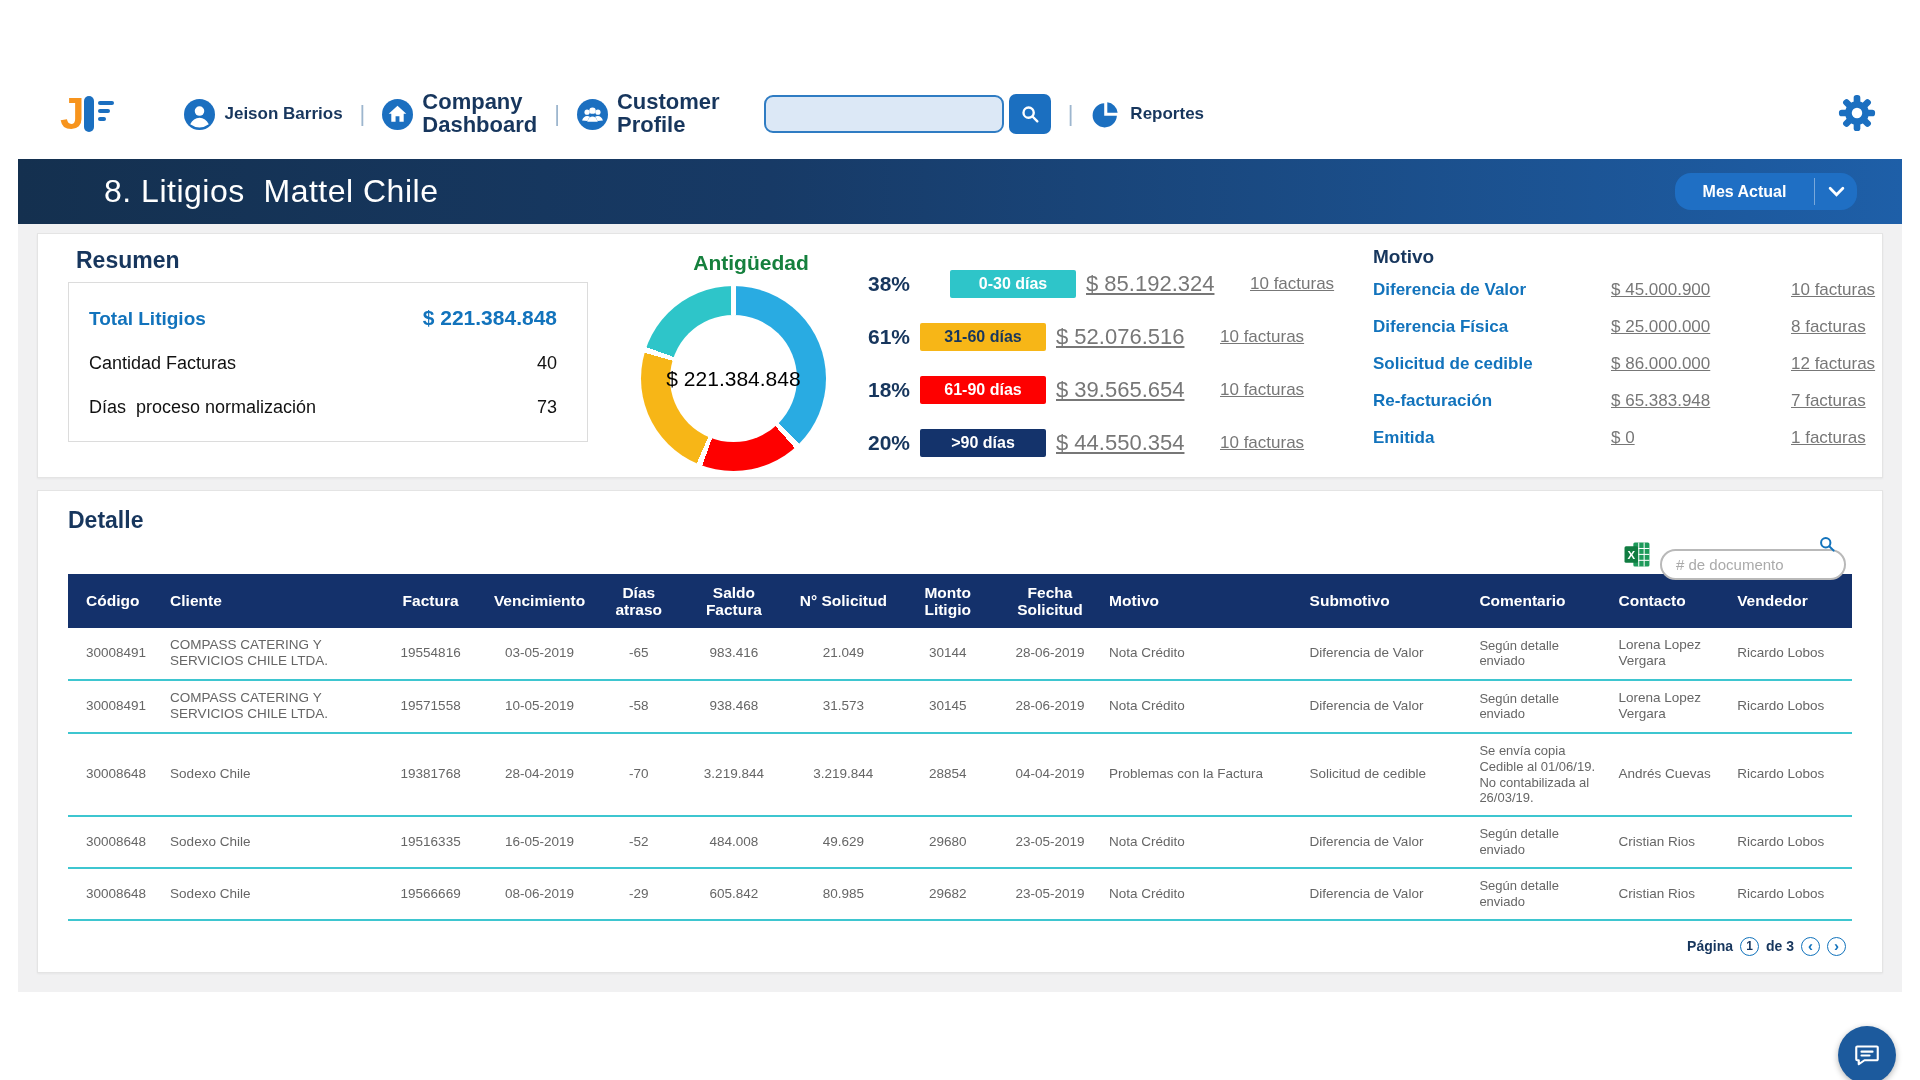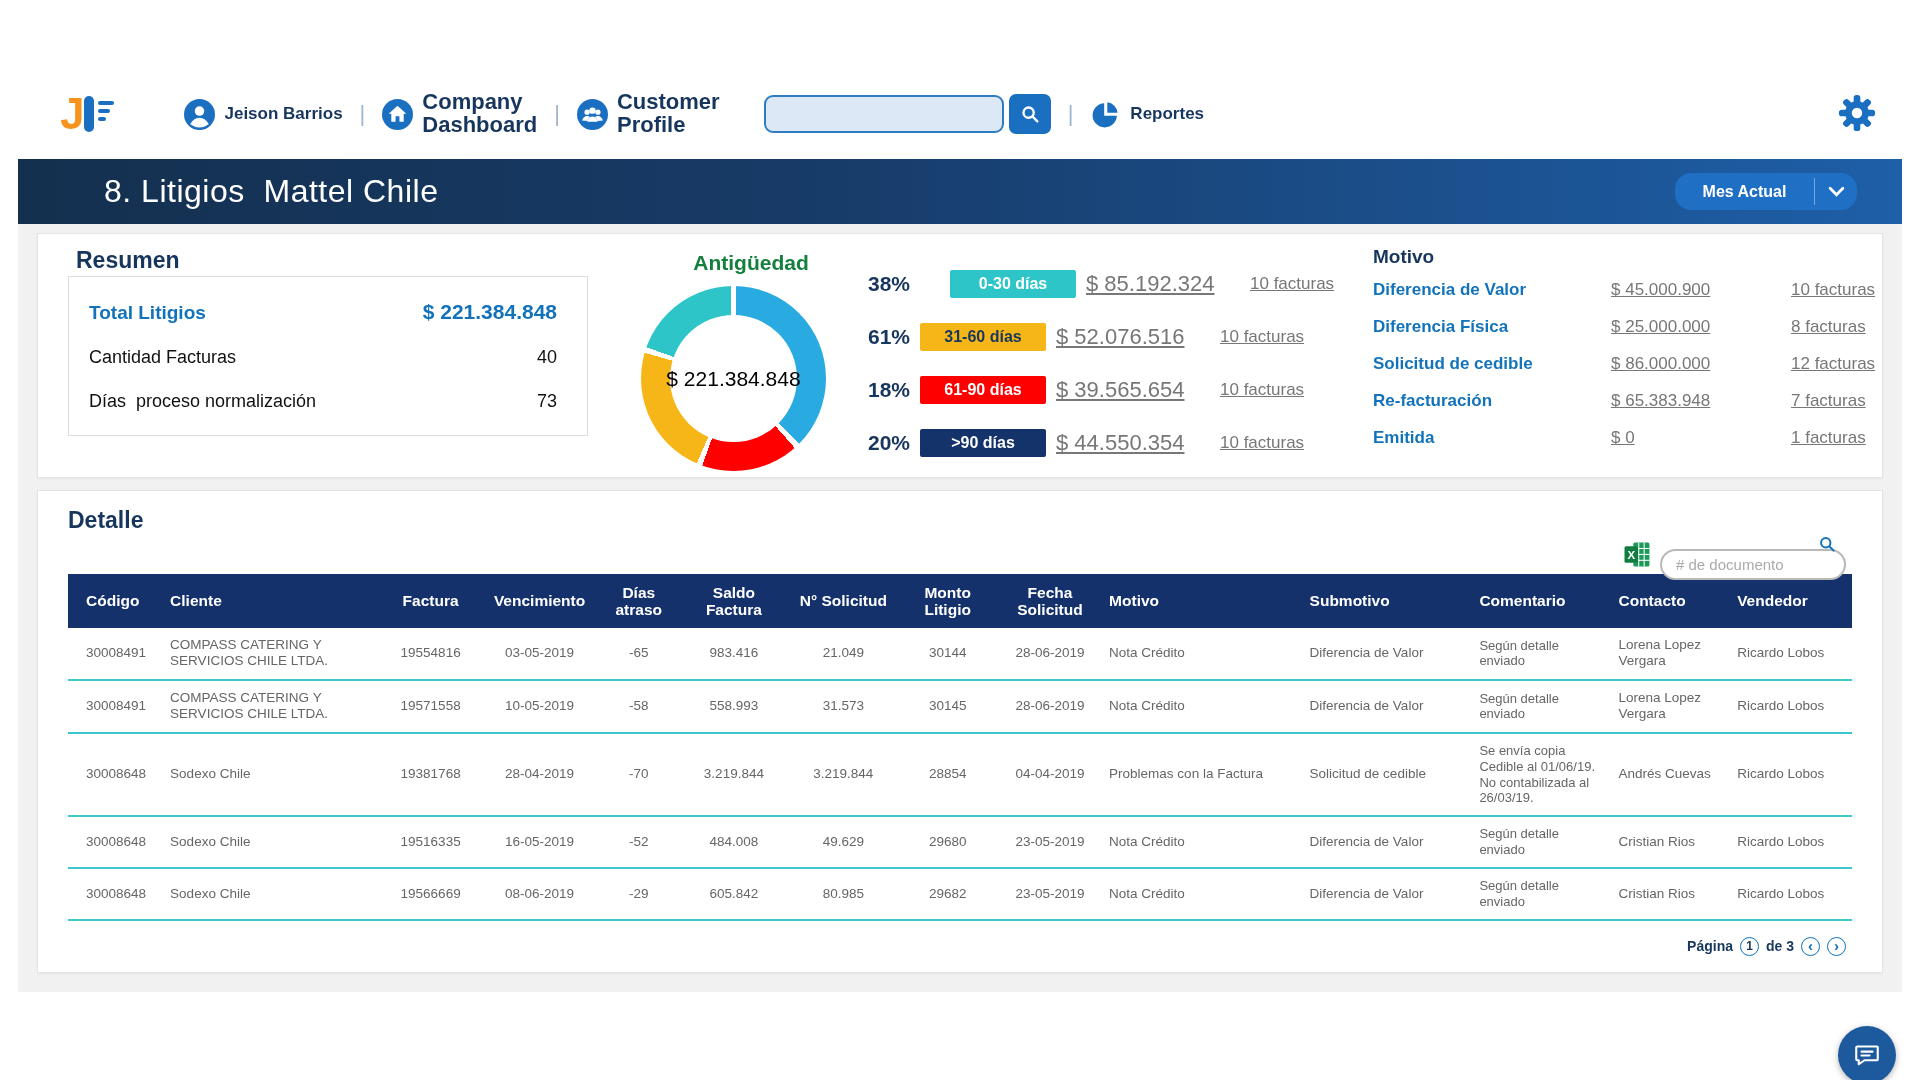--- a/index.html
+++ b/index.html
@@ -38,21 +38,21 @@
   .period-sep { width:1px; height:27px; background:rgba(255,255,255,0.4); }
   .period-chev { width:42px; display:flex; justify-content:center; }
 
   
   .card { background:#fff; border:1px solid #E4E4E4; box-shadow:0 1px 2px rgba(0,0,0,0.05); }
   .card-summary { position:relative; margin:9px 19px 12px 19px; height:245px; }
   .card-detail  { position:relative; margin:0 19px; padding-bottom:16px; }
 
   
   .resumen-heading { position:absolute; left:38px; top:13px; font-size:23px; font-weight:bold; color:#17365D; }
-  .resumen-box { position:absolute; left:30px; top:42px; width:520px; height:160px;
+  .resumen-box { position:absolute; left:30px; top:48px; width:520px; height:160px;
      border:1px solid #DCDCDC; padding:12px 30px 12px 20px;
      display:flex; flex-direction:column; justify-content:space-around; }
   .sum-row { display:flex; justify-content:space-between; align-items:baseline; }
   .sum-label { font-size:18px; color:#111; white-space:pre-wrap; }
   .sum-value { font-size:18px; color:#111; }
   .sum-row.hl .sum-label { color:#1273BC; font-weight:bold; font-size:19px; }
   .sum-row.hl .sum-value { color:#1273BC; font-weight:bold; font-size:21px; }
 
   
   .ant-heading { position:absolute; left:588px; top:17px; width:250px; text-align:center;
@@ -375,21 +375,21 @@
           <td>Según detalle enviado</td>
           <td>Lorena Lopez Vergara</td>
           <td>Ricardo Lobos</td>
         </tr>
         <tr>
           <td>30008491</td>
           <td>COMPASS CATERING Y SERVICIOS CHILE LTDA.</td>
           <td>19571558</td>
           <td>10-05-2019</td>
           <td>-58</td>
-          <td>558.993</td>
+          <td>938.468</td>
           <td>31.573</td>
           <td>30145</td>
           <td>28-06-2019</td>
           <td>Nota Crédito</td>
           <td>Diferencia de Valor</td>
           <td>Según detalle enviado</td>
           <td>Lorena Lopez Vergara</td>
           <td>Ricardo Lobos</td>
         </tr>
         <tr>

